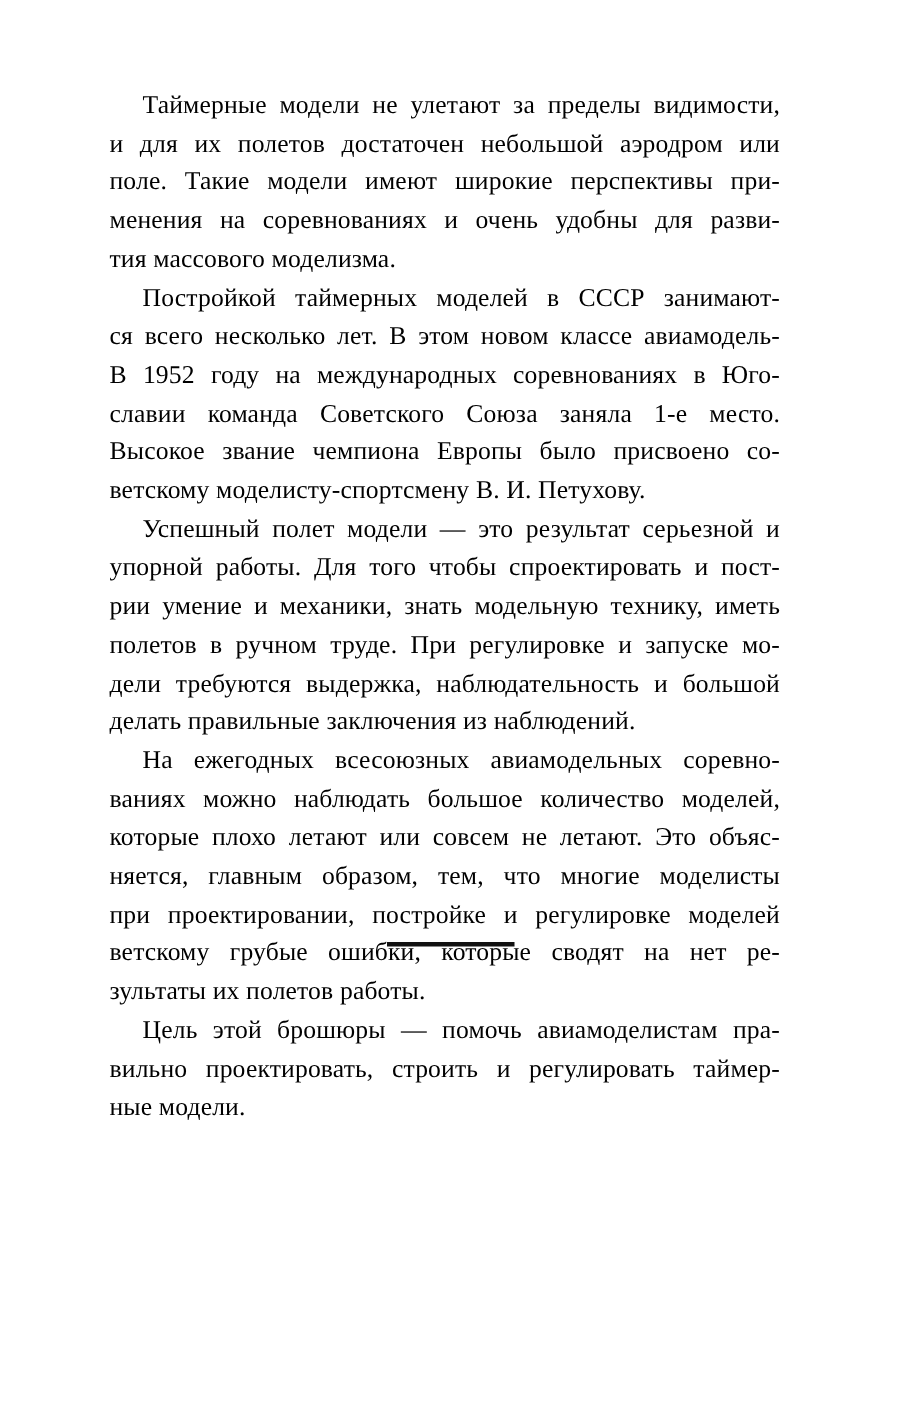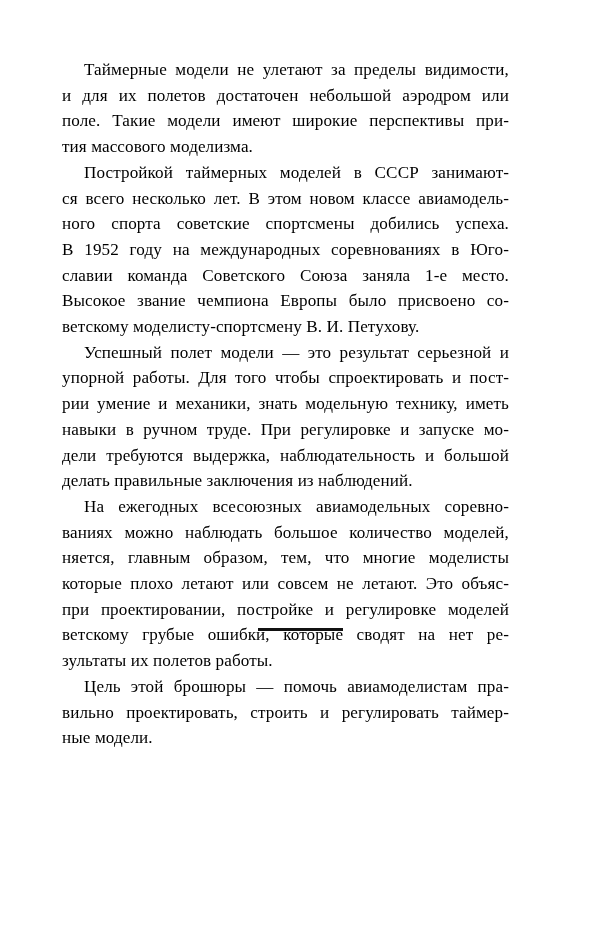--- a/index.html
+++ b/index.html
@@ -17,21 +17,21 @@
     -webkit-font-smoothing: none;
   }
   .page {
     position: relative;
     width: 600px;
     height: 940px;
     background: #ffffff;
   }
   .textblock {
     position: absolute;
-    left: 62px;
+    left: 73px;
     top: 57px;
     width: 447px;
   }
   .para {
     margin: 0 0 0 0;
   }
   
   .ln {
     display: block;
     text-align: justify;
@@ -67,47 +67,47 @@
 <body>
 
 <div class="page">
 
   <div class="textblock">
 
     <div class="para">
       <span class="ln indent"><span class="ind"></span><span>Таймерные модели не улетают за пределы видимости,</span></span>
       <span class="ln">и для их полетов достаточен небольшой аэродром или</span>
       <span class="ln">поле. Такие модели имеют широкие  перспективы при-</span>
+      <span class="ln">менения на соревнованиях и очень удобны для разви-</span>
       <span class="ln last">тия массового моделизма.</span>
     </div>
 
     <div class="para">
       <span class="ln indent"><span class="ind"></span><span>Постройкой таймерных моделей в СССР занимают-</span></span>
       <span class="ln">ся всего несколько лет. В этом новом классе авиамодель-</span>
-      <span class="ln">ного спорта советские  спортсмены  добились  успеха.</span>
       <span class="ln">В 1952 году на международных соревнованиях в Юго-</span>
       <span class="ln">славии команда Советского Союза  заняла  1-е место.</span>
       <span class="ln">Высокое звание чемпиона Европы было присвоено со-</span>
       <span class="ln last">ветскому моделисту-спортсмену В. И. Петухову.</span>
     </div>
 
     <div class="para">
       <span class="ln indent"><span class="ind"></span><span>Успешный полет модели — это результат серьезной и</span></span>
       <span class="ln">упорной работы. Для того чтобы спроектировать и пост-</span>
       <span class="ln">рии умение и механики, знать модельную технику, иметь</span>
-      <span class="ln">навыки в ручном труде. При регулировке и запуске мо-</span>
+      <span class="ln">полетов в ручном труде. При регулировке и запуске мо-</span>
       <span class="ln">дели требуются выдержка, наблюдательность и большой</span>
       <span class="ln last">делать правильные заключения из наблюдений.</span>
     </div>
 
     <div class="para">
       <span class="ln indent"><span class="ind"></span><span>На ежегодных всесоюзных авиамодельных соревно-</span></span>
       <span class="ln">ваниях можно наблюдать большое количество моделей,</span>
+      <span class="ln">которые плохо летают или совсем не летают. Это объяс-</span>
       <span class="ln">няется, главным образом, тем, что многие  моделисты</span>
-      <span class="ln">которые плохо летают или совсем не летают. Это объяс-</span>
       <span class="ln">при проектировании, постройке и регулировке моделей</span>
       <span class="ln">ветскому грубые ошибки, которые сводят на нет ре-</span>
       <span class="ln last">зультаты их полетов работы.</span>
     </div>
 
     <div class="para">
       <span class="ln indent"><span class="ind"></span><span>Цель этой брошюры — помочь авиамоделистам пра-</span></span>
       <span class="ln">вильно проектировать, строить и регулировать таймер-</span>
       <span class="ln last">ные модели.</span>
     </div>

